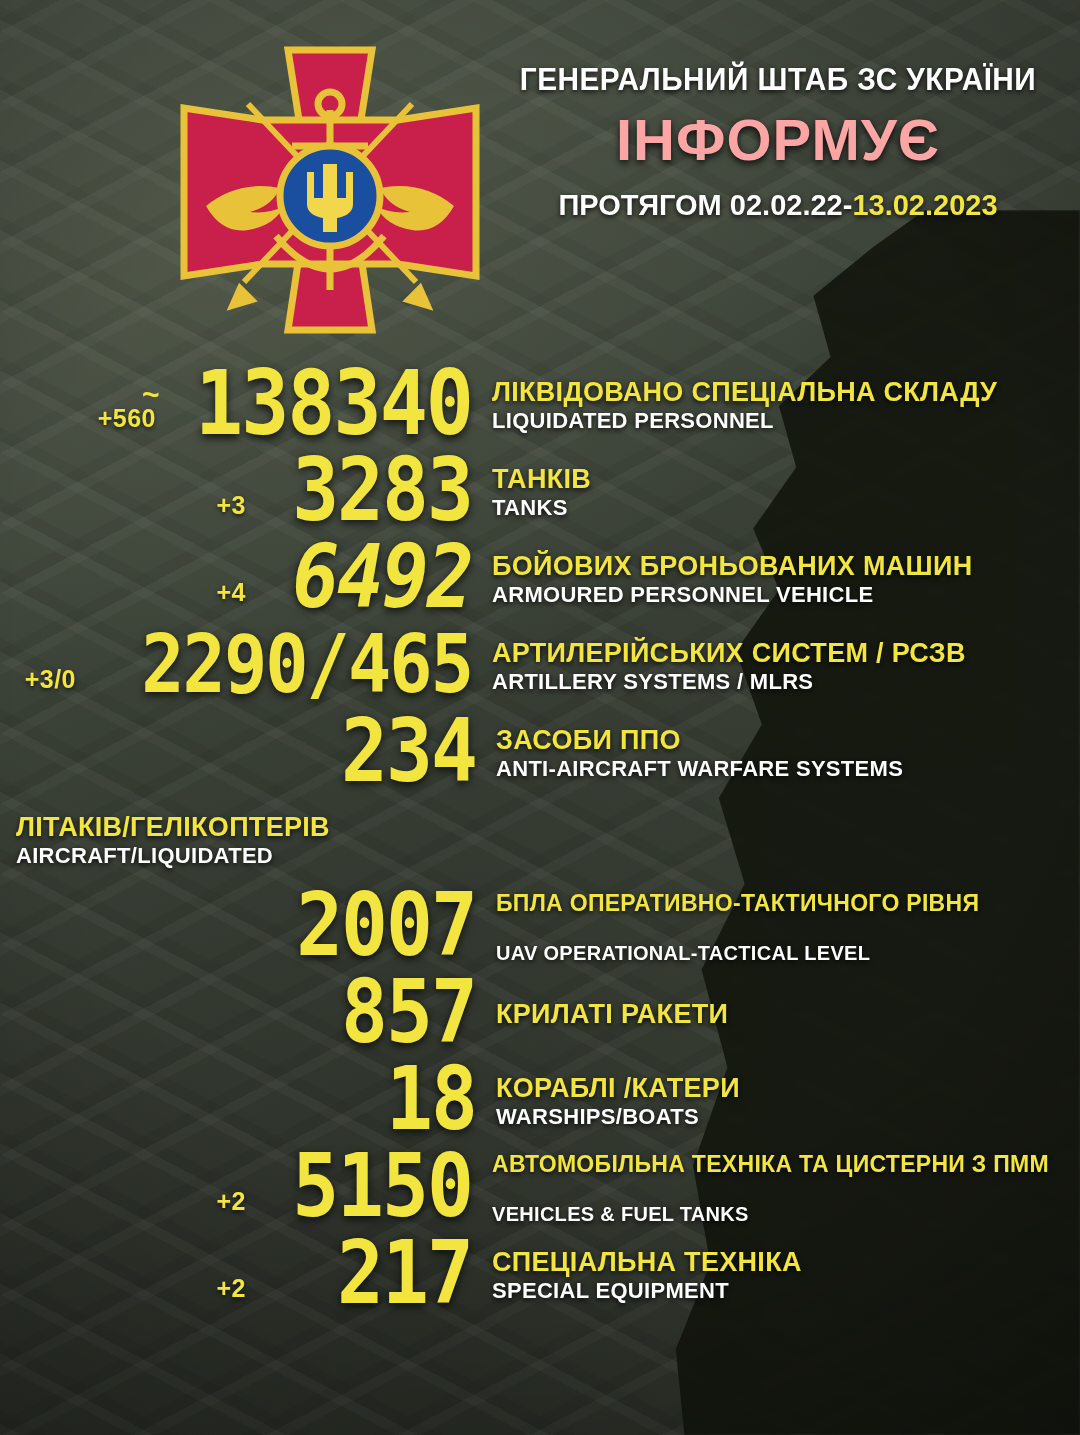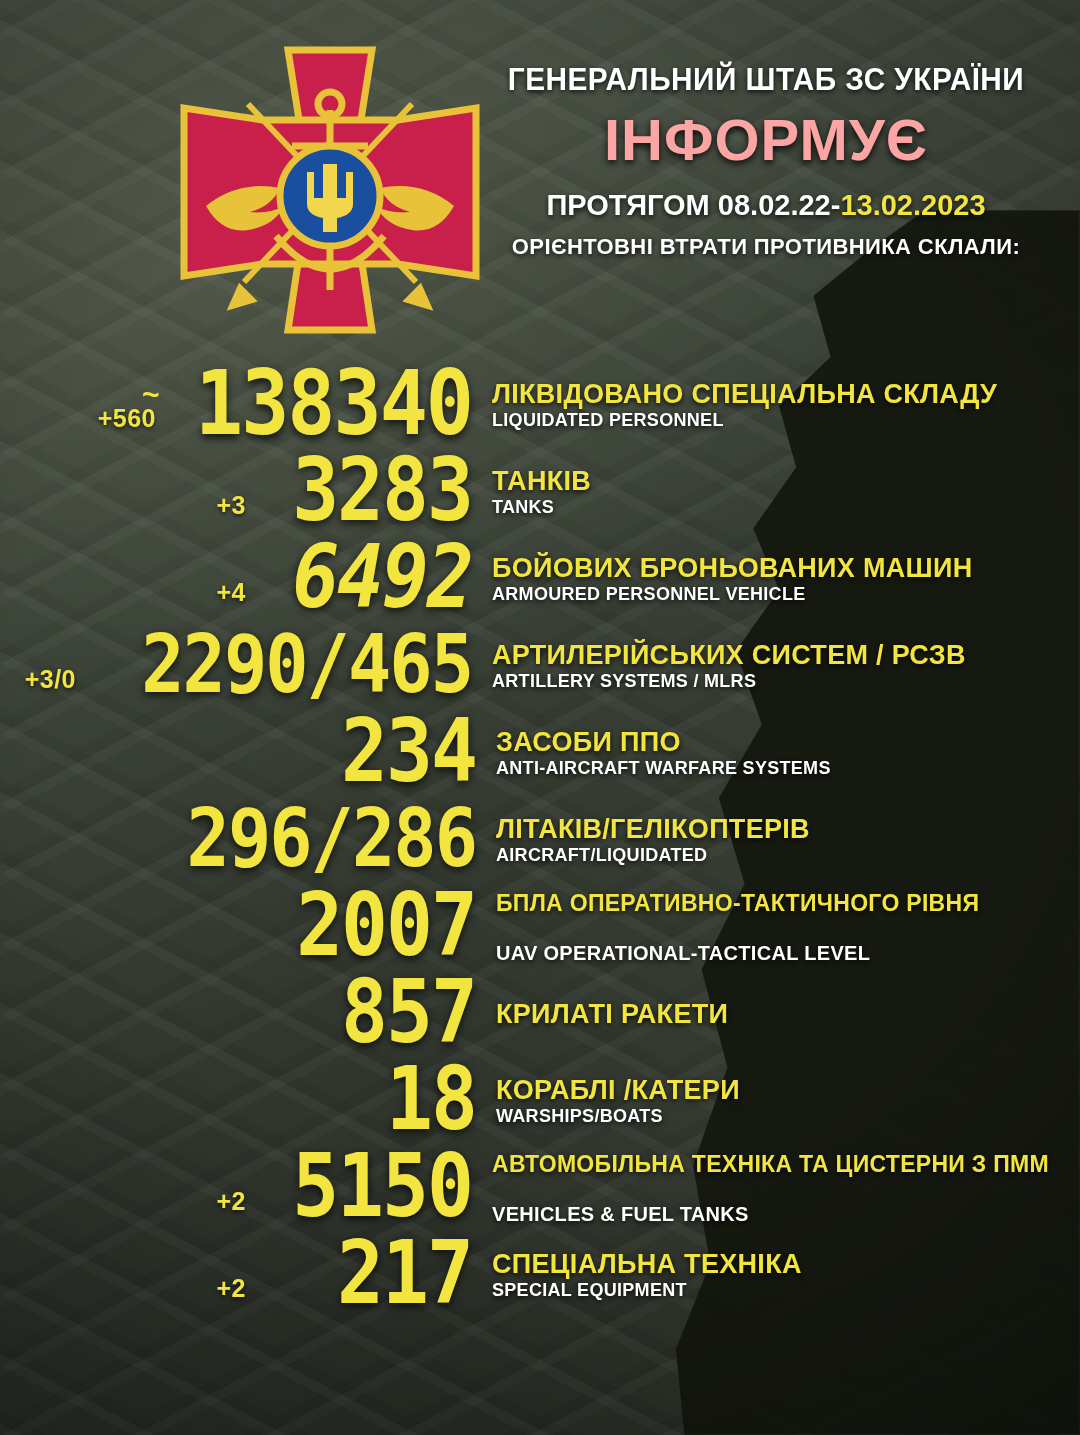--- a/index.html
+++ b/index.html
@@ -65,21 +65,21 @@
   }
   #emblem {
     position: absolute;
     left: 170px;
     top: 38px;
     width: 320px;
     height: 300px;
   }
   #header-text {
     position: absolute;
-    left: 476px;
+    left: 488px;
     top: 62px;
     width: 580px;
     text-align: center;
   }
   #org-title {
     color: #ffffff;
     font-size: 31px;
     font-weight: bold;
     letter-spacing: 0.5px;
     font-stretch: condensed;
@@ -165,21 +165,21 @@
     font-size: 27px;
     font-weight: bold;
     letter-spacing: 0.3px;
     line-height: 1.08;
     text-shadow: 0 2px 5px rgba(0,0,0,0.8);
     white-space: nowrap;
   }
   .label-ua.tiny { font-size: 23px; }
   .label-en {
     color: #ffffff;
-    font-size: 18px;
+    font-size: 22px;
     font-weight: bold;
     letter-spacing: 0.3px;
     line-height: 1.1;
     margin-top: 2px;
     text-shadow: 0 2px 5px rgba(0,0,0,0.8);
     white-space: nowrap;
   }
   .label-en.tiny { font-size: 20px; margin-top: 27px; }
 
   
@@ -264,22 +264,21 @@
         <g fill="#f2d64b">
           <path d="M160 126 l7 0 l0 34 l9 0 l0 -26 l7 0 l0 32 q0 11 -16 14 l0 14 l-14 0 l0 -14 q-16 -3 -16 -14 l0 -32 l7 0 l0 26 l9 0 l0 -34 Z"></path>
           <rect x="154" y="178" width="12" height="16" rx="2"></rect>
         </g>
       </svg>
     </div>
 
     <div id="header-text">
       <div id="org-title">ГЕНЕРАЛЬНИЙ ШТАБ ЗС УКРАЇНИ</div>
       <div id="informs">ІНФОРМУЄ</div>
-      <div id="period"><span>ПРОТЯГОМ 08.02.22-</span><span class="hl">13.02.2023</span></div>
-      <div id="subtitle">ОРІЄНТОВНІ ВТРАТИ ПРОТИВНИКА СКЛАЛИ:</div>
+      <div id="period"><span>ПРОТЯГОМ 02.02.22-</span><span class="hl">13.02.2023</span></div>
     </div>
   </div>
 
   <div id="rows">
 
     <div class="row r0">
       <span class="asterisk">~</span>
       <div class="delta-wrap">
           <span class="delta">+560</span>
         </div>
@@ -341,23 +340,20 @@
       <div class="labels">
         <div class="label-ua">ЗАСОБИ ППО</div>
         <div class="label-en">ANTI-AIRCRAFT WARFARE SYSTEMS</div>
       </div>
     </div>
 
     <div class="row r5">
       <div class="delta-wrap">
           <span class="delta"></span>
         </div>
-      <div class="num-wrap">
-          <span class="num">296/286</span>
-        </div>
       <div class="labels">
         <div class="label-ua">ЛІТАКІВ/ГЕЛІКОПТЕРІВ</div>
         <div class="label-en">AIRCRAFT/LIQUIDATED</div>
       </div>
     </div>
 
     <div class="row r6">
       <div class="delta-wrap">
           <span class="delta"></span>
         </div>

